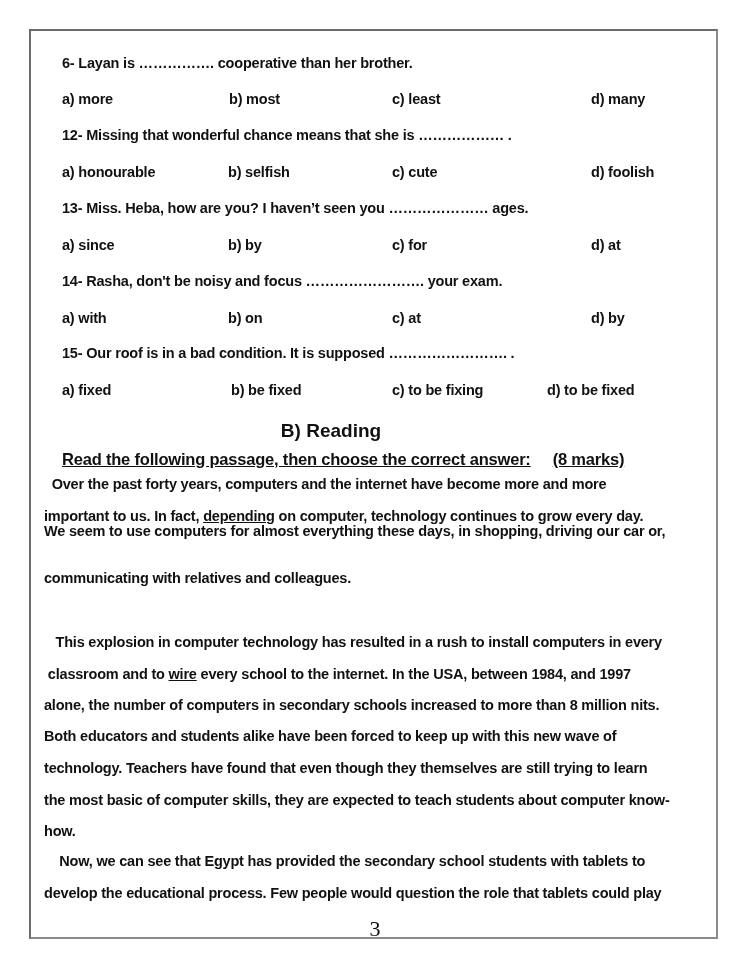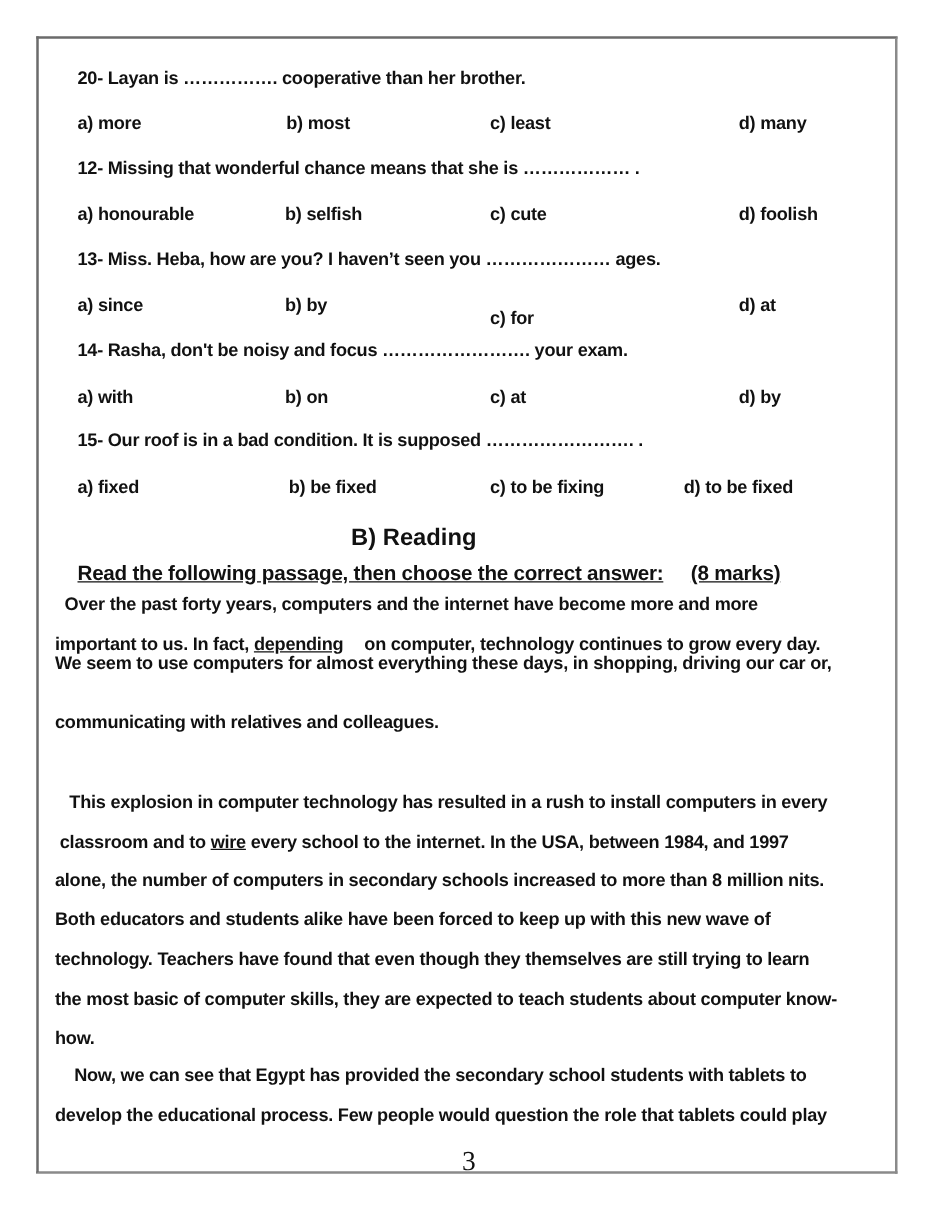--- a/index.html
+++ b/index.html
@@ -17,36 +17,36 @@
     .line { position: absolute; left: 44px; font-weight: bold; font-size: 14.5px; letter-spacing: -0.2px; white-space: nowrap; }
     .u { text-decoration: underline; }
     .pagenum { position: absolute; left: 0; width: 750px; text-align: center; top: 916px;
       font-family: "Liberation Serif", serif; font-size: 22px; }
   </style>
 </head>
 <body>
 
 <div class="page-frame"></div>
 
-<div class="q" style="top:55px">20- Layan is ……………. cooperative than her brother.</div>
+<div class="q" style="top:55px">6- Layan is ……………. cooperative than her brother.</div>
 <div class="opt" style="top:91px;left:62px">a) more</div>
 <div class="opt" style="top:91px;left:229px">b) most</div>
 <div class="opt" style="top:91px;left:392px">c) least</div>
 <div class="opt" style="top:91px;left:591px">d) many</div>
 
 <div class="q" style="top:127px">12- Missing that wonderful chance means that she is ………………   .</div>
 <div class="opt" style="top:164px;left:62px">a) honourable</div>
 <div class="opt" style="top:164px;left:228px">b) selfish</div>
 <div class="opt" style="top:164px;left:392px">c) cute</div>
 <div class="opt" style="top:164px;left:591px">d) foolish</div>
 
 <div class="q" style="top:200px">13- Miss. Heba, how are you? I haven’t seen you ………………… ages.</div>
 <div class="opt" style="top:237px;left:62px">a) since</div>
 <div class="opt" style="top:237px;left:228px">b) by</div>
-<div class="opt" style="top:247px;left:392px">c) for</div>
+<div class="opt" style="top:237px;left:392px">c) for</div>
 <div class="opt" style="top:237px;left:591px">d) at</div>
 
 <div class="q" style="top:273px">14- Rasha, don't be noisy and focus ……………………. your exam.</div>
 <div class="opt" style="top:310px;left:62px">a) with</div>
 <div class="opt" style="top:310px;left:228px">b) on</div>
 <div class="opt" style="top:310px;left:392px">c) at</div>
 <div class="opt" style="top:310px;left:591px">d) by</div>
 
 <div class="q" style="top:345px">15- Our roof is in a bad condition. It is supposed …………………….     .</div>
 <div class="opt" style="top:382px;left:62px">a) fixed</div>
@@ -54,21 +54,21 @@
 <div class="opt" style="top:382px;left:392px">c) to be fixing</div>
 <div class="opt" style="top:382px;left:547px">d) to be fixed</div>
 
 <div class="heading">B) Reading</div>
 <div class="instr">
   <span>Read the following passage, then choose the correct answer:</span><span class="marks">(8 marks)</span>
 </div>
 
 <div id="passage">
     <div class="line" style="top: 476px;"><span style="white-space: pre;">  Over the past forty years, computers and the internet have become more and more</span></div>
-    <div class="line" style="top: 508px;"><span style="white-space: pre;">important to us. In fact, </span><span class="u">depending</span><span style="white-space: pre; padding-left: 13px;"> on computer, technology continues to grow every day.</span></div>
+    <div class="line" style="top: 508px;"><span style="white-space: pre;">important to us. In fact, </span><span class="u">depending</span><span style="white-space: pre;"> on computer, technology continues to grow every day.</span></div>
     <div class="line" style="top: 523px;"><span style="white-space: pre;">We seem to use computers for almost everything these days, in shopping, driving our car or,</span></div>
     <div class="line" style="top: 570px;"><span style="white-space: pre;">communicating with relatives and colleagues.</span></div>
     <div class="line" style="top: 634px;"><span style="white-space: pre;">   This explosion in computer technology has resulted in a rush to install computers in every</span></div>
     <div class="line" style="top: 666px;"><span style="white-space: pre;"> classroom and to </span><span class="u">wire</span><span style="white-space: pre;"> every school to the internet. In the USA, between 1984, and 1997</span></div>
     <div class="line" style="top: 697px;"><span style="white-space: pre;">alone, the number of computers in secondary schools increased to more than 8 million nits.</span></div>
     <div class="line" style="top: 728px;"><span style="white-space: pre;">Both educators and students alike have been forced to keep up with this new wave of</span></div>
     <div class="line" style="top: 760px; text-align: right;"><span style="white-space: pre;">technology. Teachers have found that even though they themselves are still trying to learn</span></div>
     <div class="line" style="top: 792px;"><span style="white-space: pre; text-align: center;">the most basic of computer skills, they are expected to teach students about computer know-</span></div>
     <div class="line" style="top: 823px;"><span style="white-space: pre;">how.</span></div>
     <div class="line" style="top: 853px;"><span style="white-space: pre;">    Now, we can see that Egypt has provided the secondary school students with tablets to</span></div>

